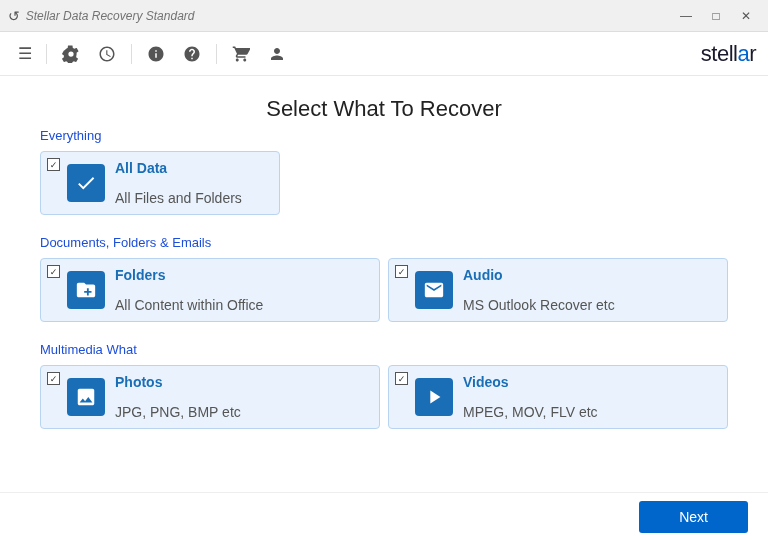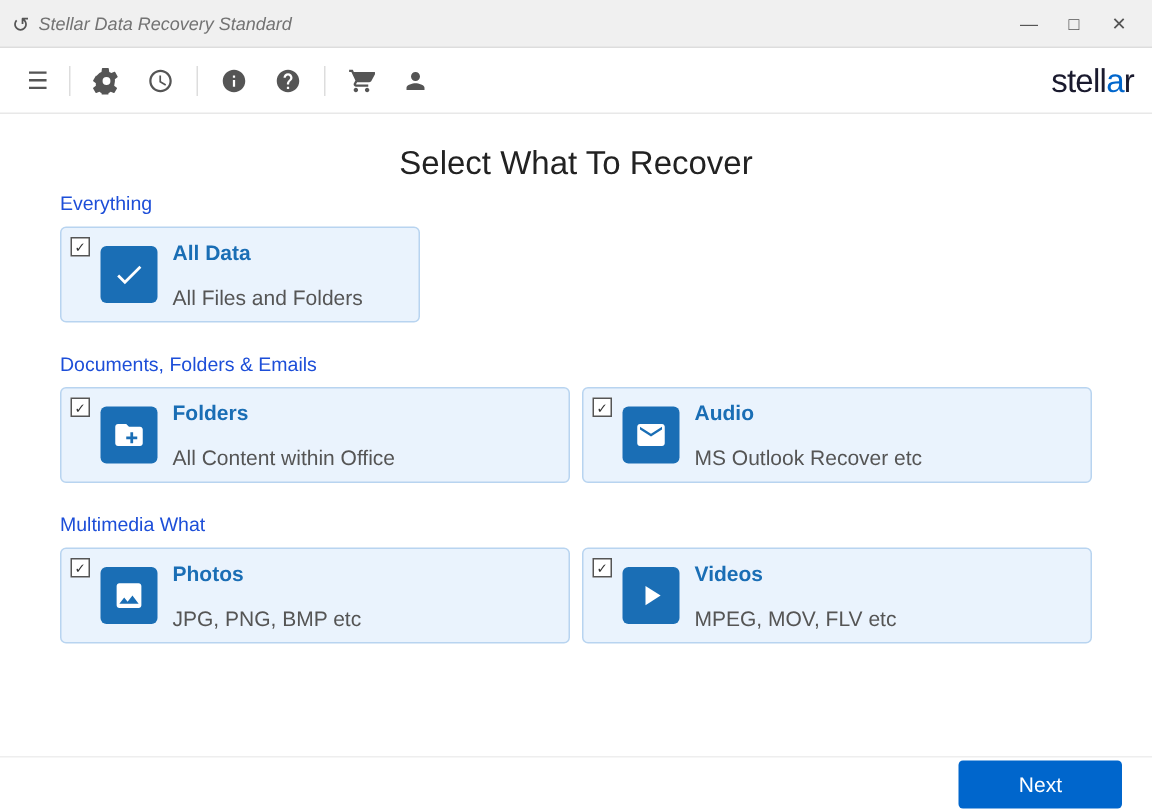--- a/index.html
+++ b/index.html
@@ -206,21 +206,21 @@
       color: #555;
       margin-top: 14px;
     }
 
     
     .footer {
       position: absolute;
       bottom: 0;
       left: 0;
       right: 0;
-      height: 36px;
+      height: 48px;
       display: flex;
       align-items: center;
       justify-content: flex-end;
       padding: 0 20px;
       background: #fff;
       border-top: 1px solid #eee;
     }
     .next-btn {
       background: #0066cc;
       color: #fff;

